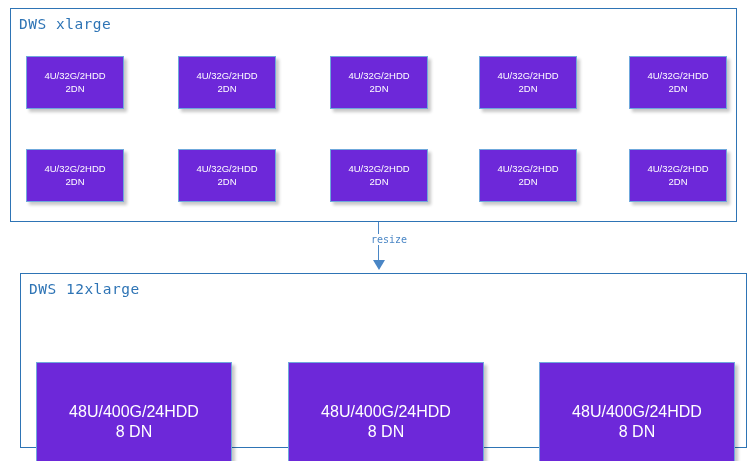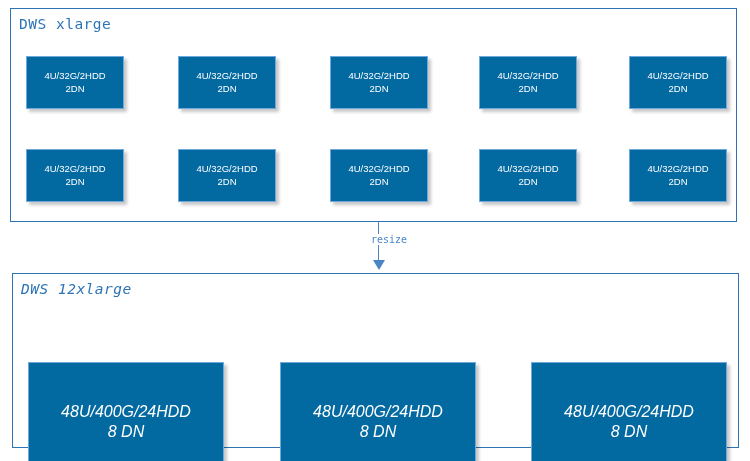--- a/index.html
+++ b/index.html
@@ -29,43 +29,42 @@
     border: 1px solid #2E74B5;
     background: #ffffff;
   }
   #panel-top {
     left: 10px;
     top: 8px;
     width: 727px;
     height: 214px;
   }
   #panel-bottom {
-    left: 12px;
+    left: 20px;
     top: 273px;
     width: 727px;
     height: 175px;
-    font-style: italic;
   }
 
   .panel-title {
     position: absolute;
     left: 8px;
     top: 7px;
     font-family: "DejaVu Sans Mono", "Liberation Mono", monospace;
     font-size: 14.5px;
     letter-spacing: 0.5px;
     color: #2E74B5;
     white-space: nowrap;
   }
 
   
   .node {
     position: absolute;
     box-sizing: border-box;
-    background: #0369a1;
+    background: #6d28d9;
     border: 1px solid #6FA8DC;
     box-shadow: 3px 3px 3px rgba(0,0,0,0.22);
     color: #ffffff;
     display: flex;
     flex-direction: column;
     align-items: center;
     justify-content: center;
     text-align: center;
     line-height: 1.28;
     font-family: "Liberation Sans", sans-serif;

